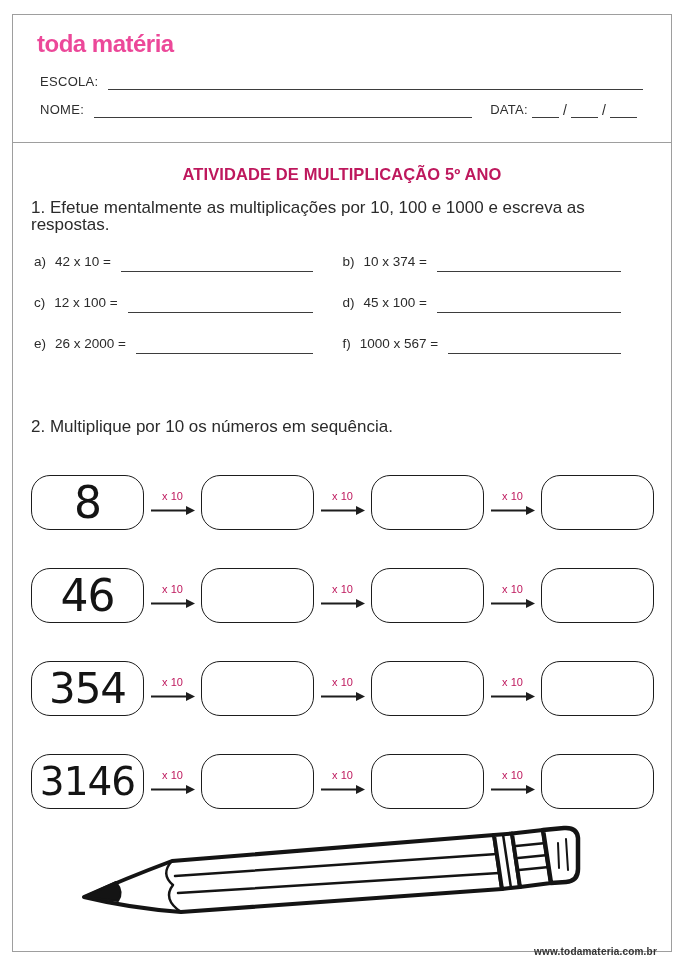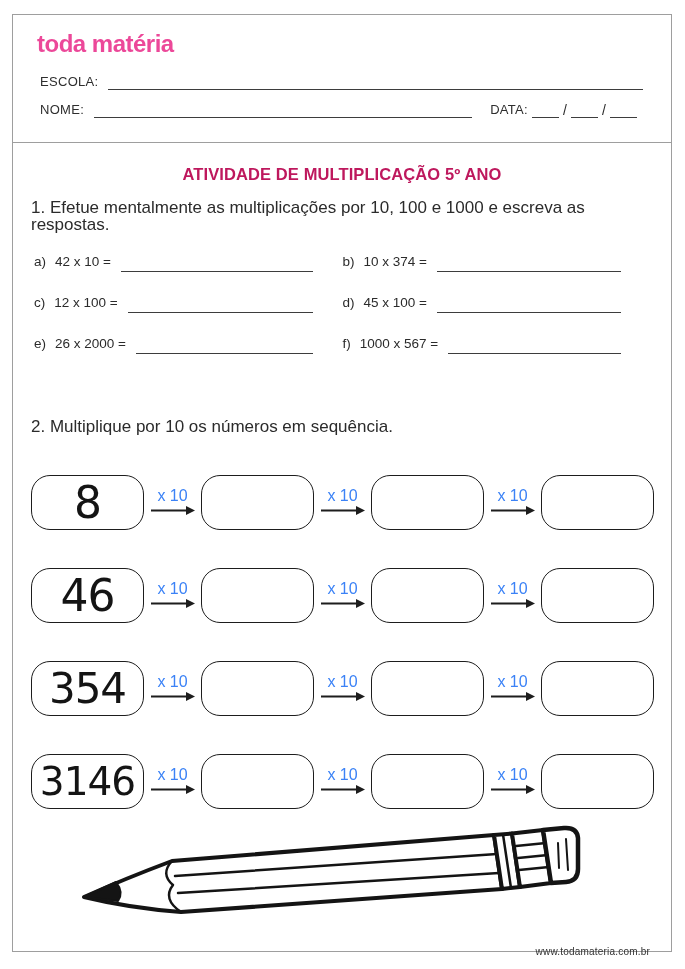--- a/index.html
+++ b/index.html
@@ -54,26 +54,26 @@
   }
   .seq-box {
     width:113px; height:55px; border:1.7px solid #1d1d1d; border-radius:19px;
     background:#fff; display:flex; align-items:center; justify-content:center;
   }
   .seq-num {
     font-family:"DejaVu Sans", sans-serif; font-size:44px; font-weight:500;
     line-height:1; color:#141414; letter-spacing:-1px;
   }
   .seq-arrow { display:flex; flex-direction:column; align-items:center; width:50px; }
-  .x10-label { font-size:16px; line-height:14px; color:#3b82f6; margin-bottom:2px; }
+  .x10-label { font-size:11px; line-height:14px; color:#be185d; margin-bottom:2px; }
   
   .pencil-wrap { position:absolute; left:56px; top:655px; width:520px; height:110px; }
   .site-url {
-    position:absolute; right:21px; top:782px;
-    font-size:10px; font-weight:normal; color:#333; letter-spacing:0.2px;
+    position:absolute; right:14px; top:782px;
+    font-size:10px; font-weight:bold; color:#333; letter-spacing:0.2px;
   }
 </style>
 </head>
 <body>
 
 <div class="page-frame">
 
   <div class="sheet-header">
     <div class="brand">toda matéria</div>
 

